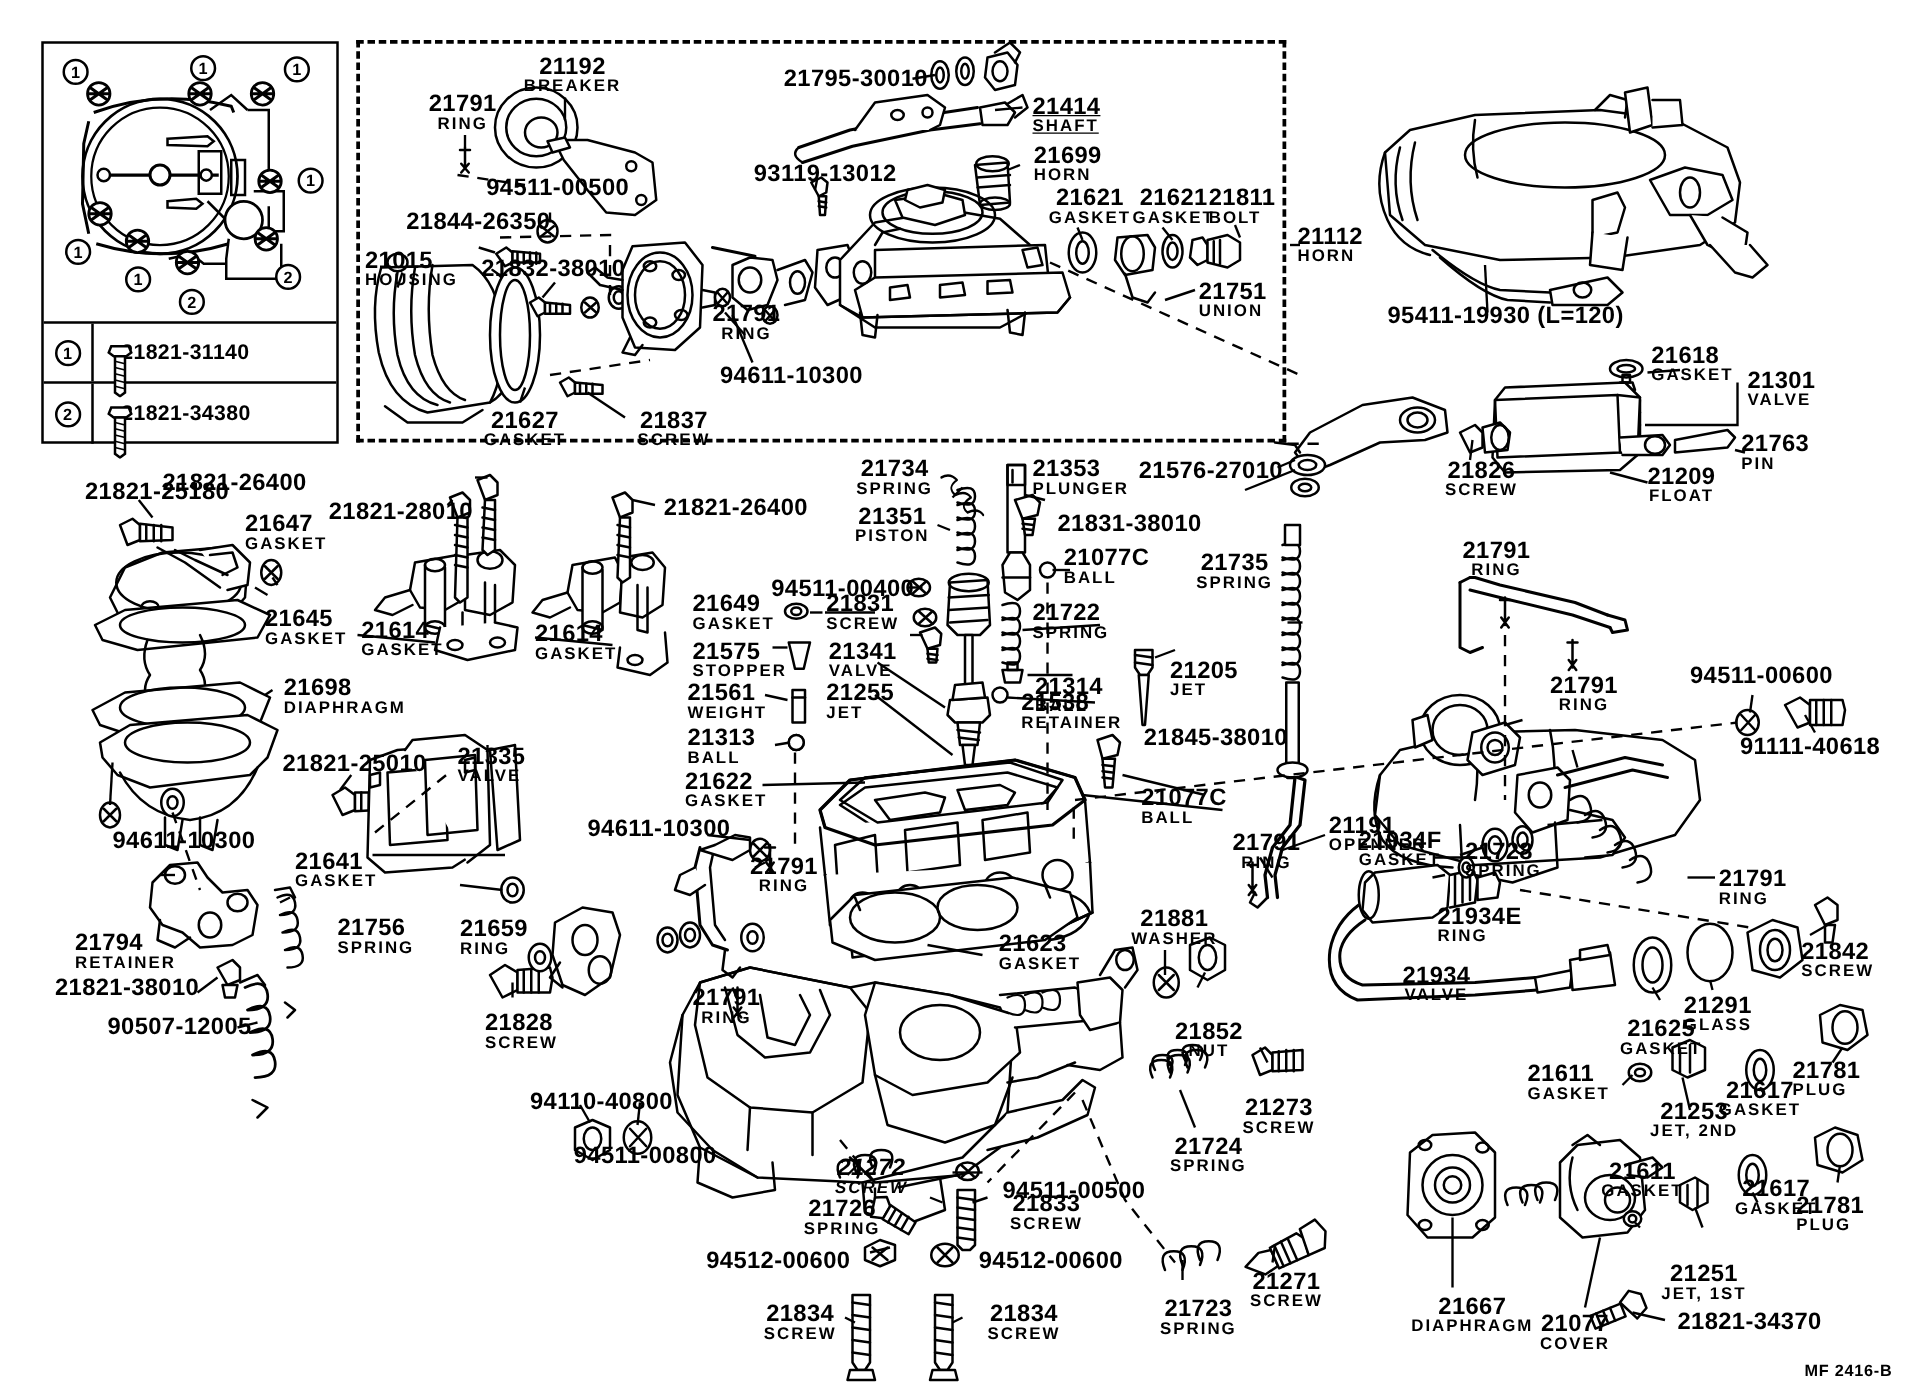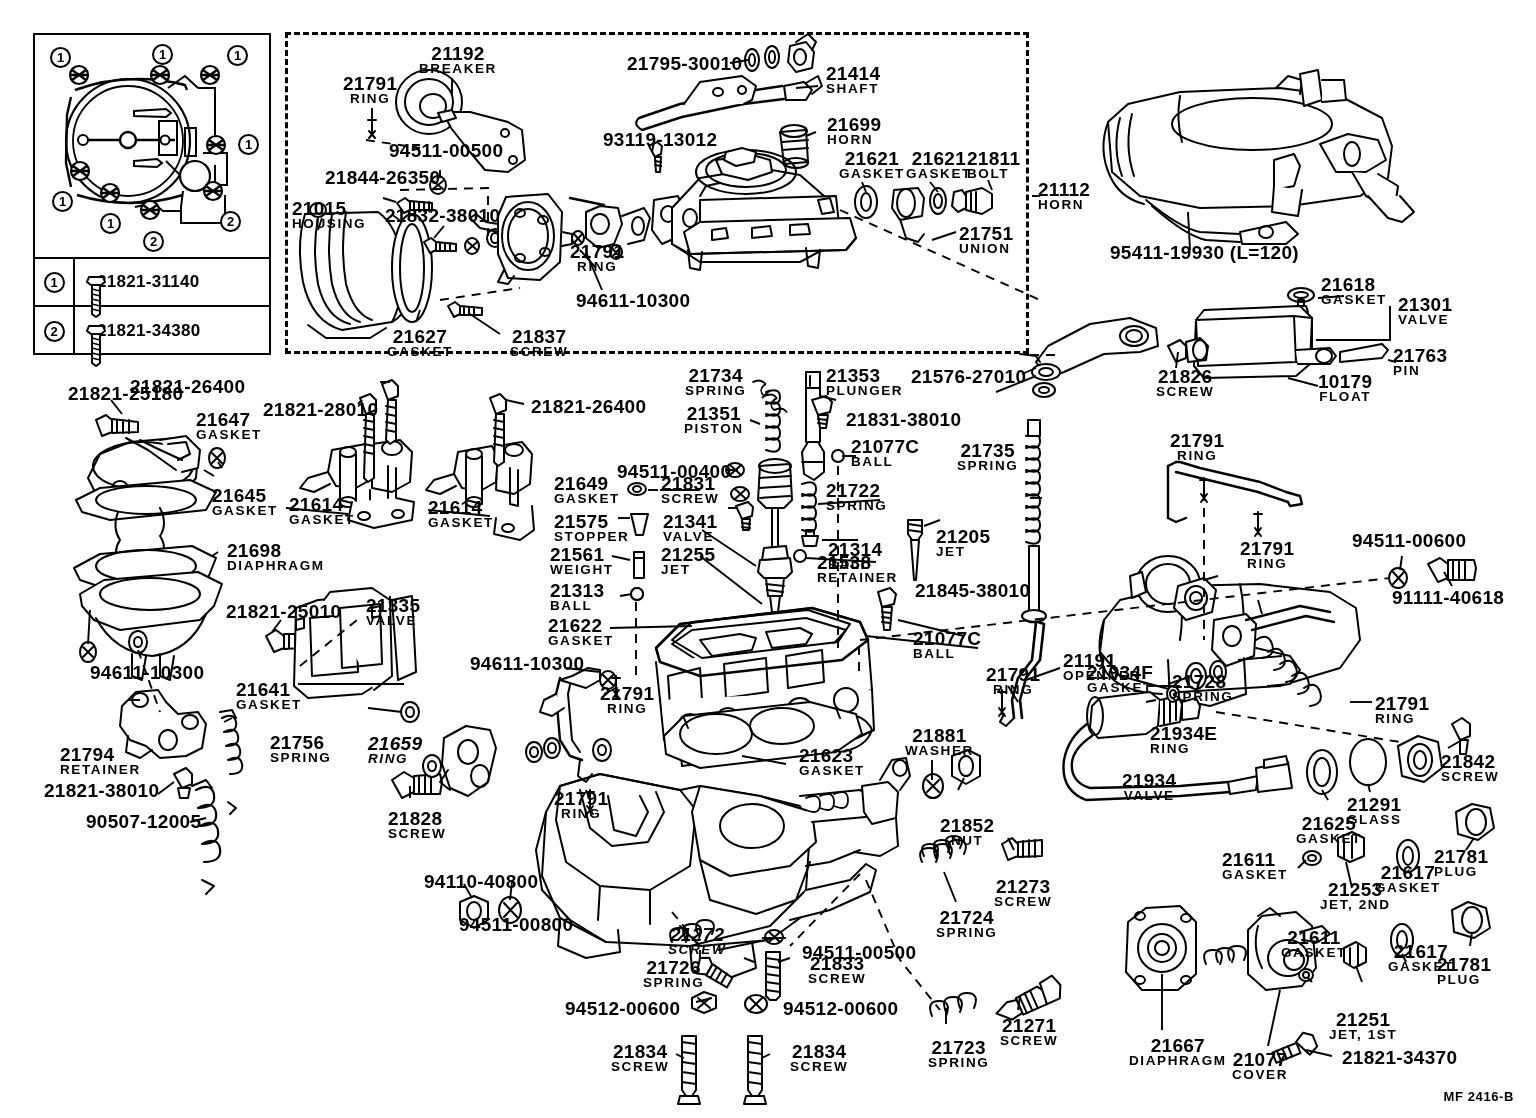--- a/index.html
+++ b/index.html
@@ -1199,21 +1199,21 @@
   <div class="lbl ctr" style="left:570px; top:242px;">
     <span class="num">21791</span>
     <span class="nm">RING</span>
   </div>
   <div class="lbl" style="left:576px; top:291px;">
     <span class="num">94611-10300</span>
   </div>
   <div class="lbl" style="left:627px; top:54px;">
     <span class="num">21795-30010</span>
   </div>
-  <div class="lbl" style="left:826px; top:64px;">
+  <div class="lbl" style="left:826px; top:76px;text-decoration:underline;">
     <span class="num">21414</span>
     <span class="nm">SHAFT</span>
   </div>
   <div class="lbl" style="left:827px; top:115px;">
     <span class="num">21699</span>
     <span class="nm">HORN</span>
   </div>
   <div class="lbl" style="left:603px; top:130px;">
     <span class="num">93119-13012</span>
   </div>
@@ -1250,21 +1250,21 @@
   </div>
   <div class="lbl" style="left:1393px; top:346px;">
     <span class="num">21763</span>
     <span class="nm">PIN</span>
   </div>
   <div class="lbl ctr" style="left:1156px; top:367px;">
     <span class="num">21826</span>
     <span class="nm">SCREW</span>
   </div>
   <div class="lbl ctr" style="left:1318px; top:372px;">
-    <span class="num">10179</span>
+    <span class="num">21209</span>
     <span class="nm">FLOAT</span>
   </div>
   <div class="lbl" style="left:911px; top:367px;">
     <span class="num">21576-27010</span>
   </div>
 
   <div class="lbl" style="left:68px; top:384px;">
     <span class="num">21821-25180</span>
   </div>
   <div class="lbl" style="left:196px; top:410px;">
@@ -1497,21 +1497,21 @@
     <span class="nm">VALVE</span>
   </div>
   <div class="lbl" style="left:236px; top:680px;">
     <span class="num">21641</span>
     <span class="nm">GASKET</span>
   </div>
   <div class="lbl" style="left:270px; top:733px;">
     <span class="num">21756</span>
     <span class="nm">SPRING</span>
   </div>
-  <div class="lbl" style="left:368px; top:734px;font-style:italic;">
+  <div class="lbl" style="left:368px; top:734px;">
     <span class="num">21659</span>
     <span class="nm">RING</span>
   </div>
   <div class="lbl" style="left:388px; top:809px;">
     <span class="num">21828</span>
     <span class="nm">SCREW</span>
   </div>
   <div class="lbl" style="left:470px; top:654px;">
     <span class="num">94611-10300</span>
   </div>

